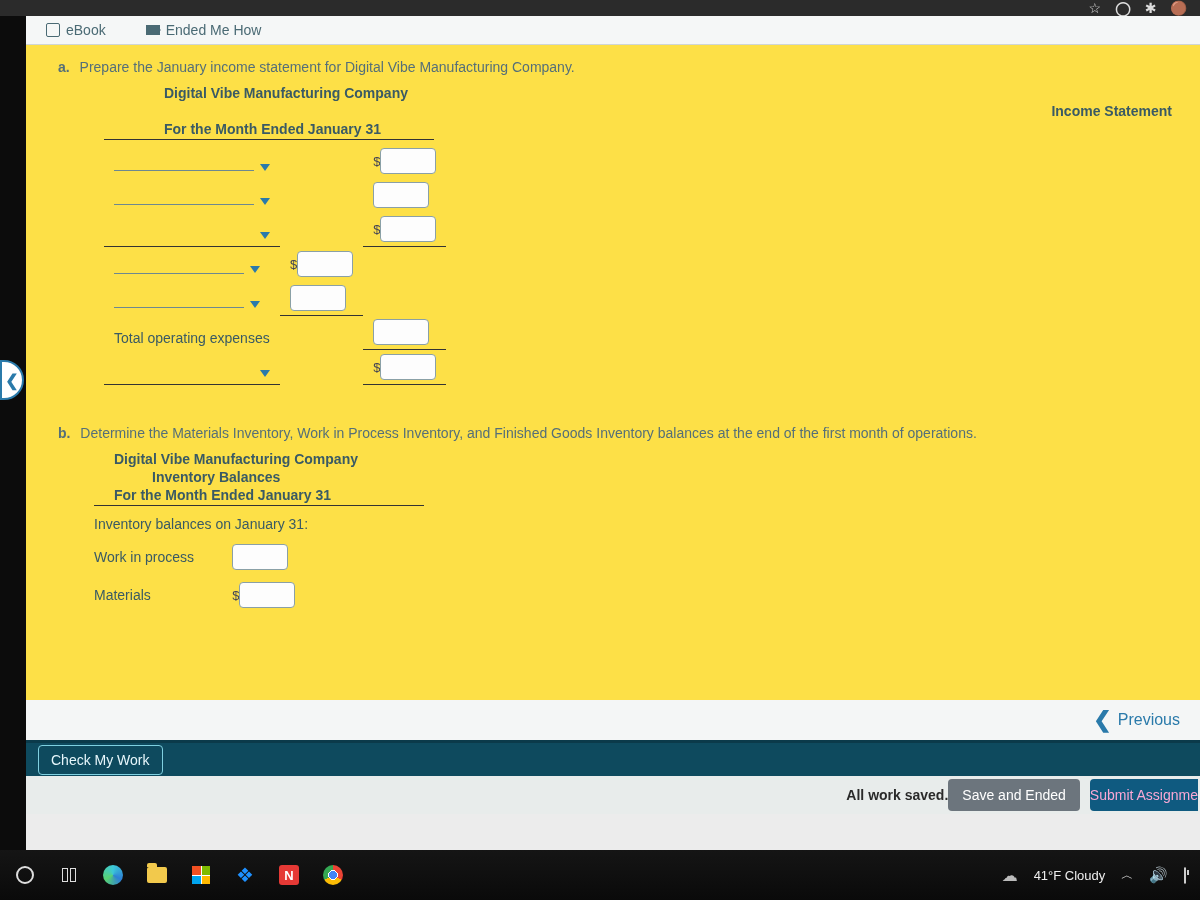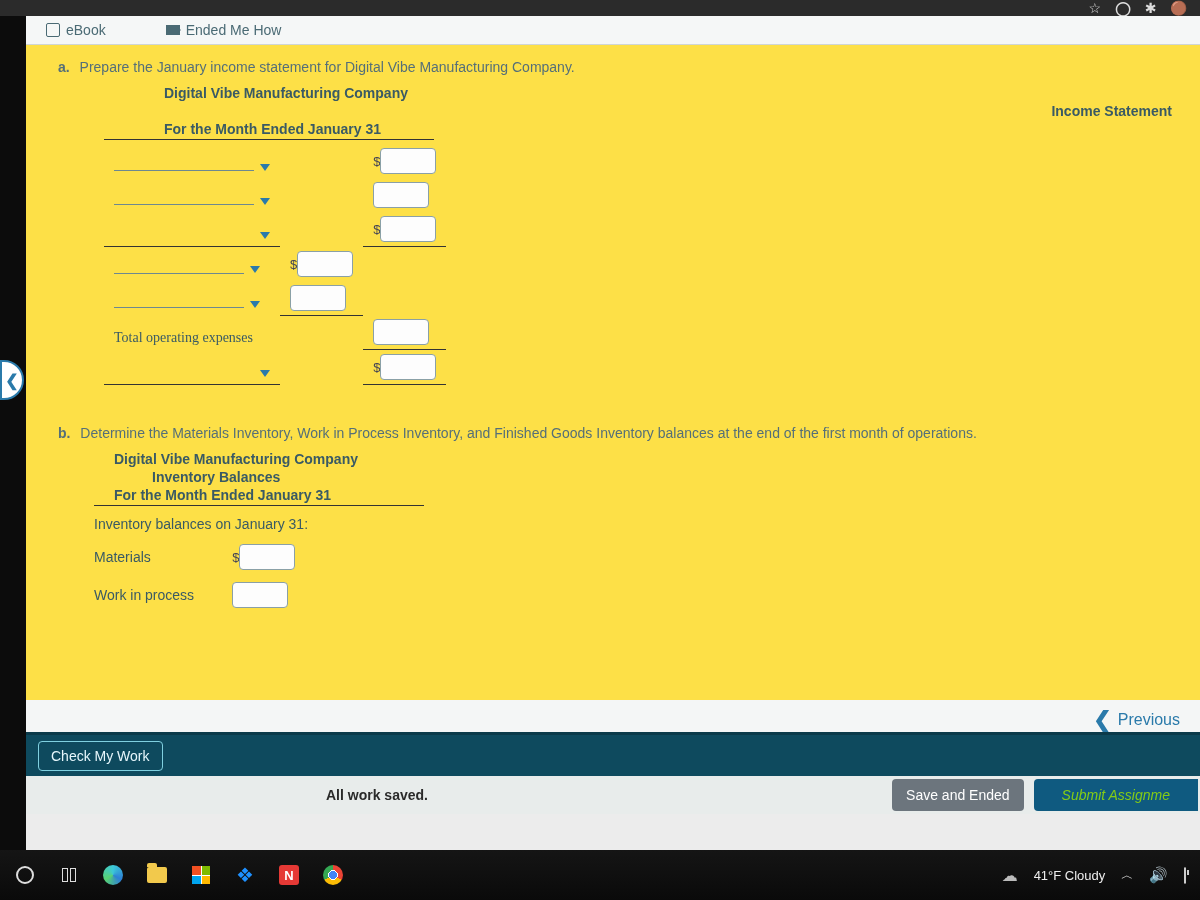--- a/index.html
+++ b/index.html
@@ -24,21 +24,21 @@
 
   .app {
     position: absolute; top: 16px; left: 26px; right: 0; bottom: 50px;
     background: #eef2f2;
     display: flex; flex-direction: column;
   }
 
   
   .toolbar {
     background: #f5f7f7; border-bottom: 1px solid #cfd6d6;
-    display: flex; align-items: center; gap: 60px; padding: 6px 20px;
+    display: flex; align-items: center; gap: 40px; padding: 6px 20px;
     font-size: 14px; color: #4a6a74;
   }
   .toolbar .titem { display: flex; align-items: center; gap: 6px; cursor: pointer; }
   .book-icon { width:14px; height:14px; border:1.5px solid #4a6a74; border-radius:2px; position:relative; }
   .video-icon { width:14px; height:10px; background:#4a6a74; position:relative; }
   .video-icon:after { content:''; position:absolute; right:-5px; top:1px; border:4px solid transparent; border-left:5px solid #4a6a74; }
 
   .content {
     flex: 1; overflow: hidden; background: #fde047; padding: 8px 28px;
     color: #3a5a64; font-size: 14px;
@@ -63,57 +63,57 @@
     border-left:5px solid transparent; border-right:5px solid transparent;
     border-top:7px solid #2a7aaa; vertical-align: middle;
   }
   .dollar { color:#445; font-size:13px; }
   .amount-input {
     width: 56px; height: 26px; border: 1.5px solid #8aa0a6; border-radius: 4px;
     background: #fdfdfd;
   }
   .rule { border-bottom:1.5px solid #333; }
   .indent1 { padding-left: 20px; }
-  .indent2 { padding-left: 40px; font-family: Liberation Serif, serif; }
+  .indent2 { padding-left: 40px; }
   .label-cell { color:#3a5a64; }
 
   .partb { margin-top: 40px; }
   .inv-table { border-collapse: collapse; margin-left: 30px; margin-top:4px; }
   .inv-table td { padding: 6px 10px; color:#3a5a64; }
 
   
   .bottom-nav {
     position: absolute; left:0; right:0; bottom: 110px; height: 40px;
     display:flex; justify-content:flex-end; align-items:center; padding: 0 20px;
     background: #f4f6f6;
   }
   .prev-btn { display:flex; align-items:center; gap:6px; color:#2a7aaa; font-size:16px; cursor:pointer; }
   .prev-chev { font-size:22px; font-weight:bold; color:#2a7aaa; }
 
   
   .check-bar {
-    position:absolute; left:0; right:0; bottom: 74px; height:44px;
+    position:absolute; left:0; right:0; bottom: 74px; height:36px;
     background:#0e4a5e; display:flex; align-items:center; padding:0 12px;
     border-top:3px solid #0b3a4a;
   }
   .check-btn {
     border:1px solid #7fd0e0; color:#e6f6fb; padding:6px 12px; border-radius:4px;
     font-size:14px; background:transparent; cursor:pointer;
   }
 
   
   .save-row {
     position:absolute; left:0; right:0; bottom:36px; height:38px;
     background:#e8eceb; display:flex; align-items:center; justify-content:space-between;
     padding: 0 0 0 0;
   }
-  .save-center { flex:1; text-align:left; color:#2a2a2a; font-size:14px; font-weight:600; }
+  .save-center { flex:1; text-align:right; color:#2a2a2a; font-size:14px; font-weight:600; }
   .save-right { display:flex; gap:10px; padding-right:2px; }
   .btn-gray { background:#6c757d; color:#fff; padding:8px 14px; border-radius:4px; border:none; font-size:14px; cursor:pointer; }
-  .btn-blue { background:#0f5a80; color:#84cc16; padding:8px 28px; border-radius:4px 0 0 4px; border:none; font-size:14px; cursor:pointer;font-style:italic; }
+  .btn-blue { background:#0f5a80; color:#f9a8d4; padding:8px 0; border-radius:4px 0 0 4px; border:none; font-size:14px; cursor:pointer; }
 
   
   .taskbar {
     position:absolute; left:0; right:0; bottom:0; height:50px;
     background: linear-gradient(#151515,#0a0a0a);
     display:flex; align-items:center; justify-content:space-between;
     padding: 0 14px; color:#eee; font-size:13px;
   }
   .tb-left { display:flex; align-items:center; gap:22px; }
   .tb-right { display:flex; align-items:center; gap:16px; }
@@ -227,26 +227,26 @@
         <div>For the Month Ended January 31</div>
       </div>
       <div class="head-underline" style="margin-left:40px;"></div>
 
       <table class="inv-table">
         <tbody>
             <tr>
               <td colspan="2">Inventory balances on January 31:</td>
             </tr>
         <tr>
+          <td>Work in process</td>
+          <td><input class="amount-input" style=""></td>
+        </tr>
+        <tr>
           <td>Materials</td>
           <td><span class="dollar">$</span><input class="amount-input" style=""></td>
-        </tr>
-        <tr>
-          <td>Work in process</td>
-          <td><input class="amount-input" style=""></td>
         </tr>
       </tbody>
         </table>
     </div>
   </div>
 
   <div class="bottom-nav">
     <div class="prev-btn">
       <span class="prev-chev">❮</span>
       <span>Previous</span>

